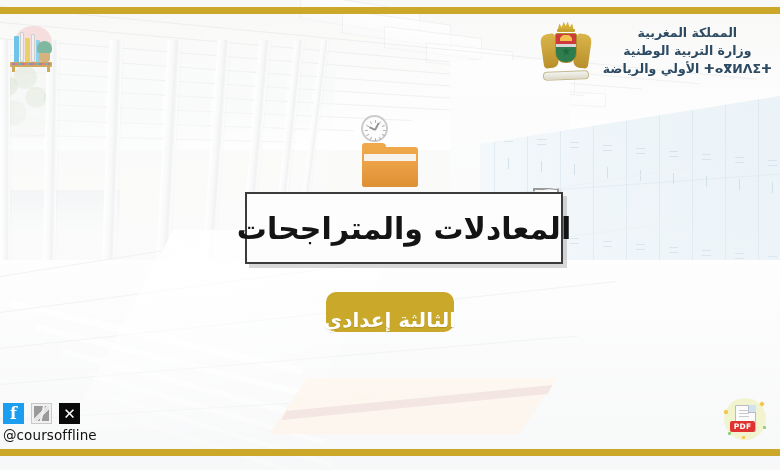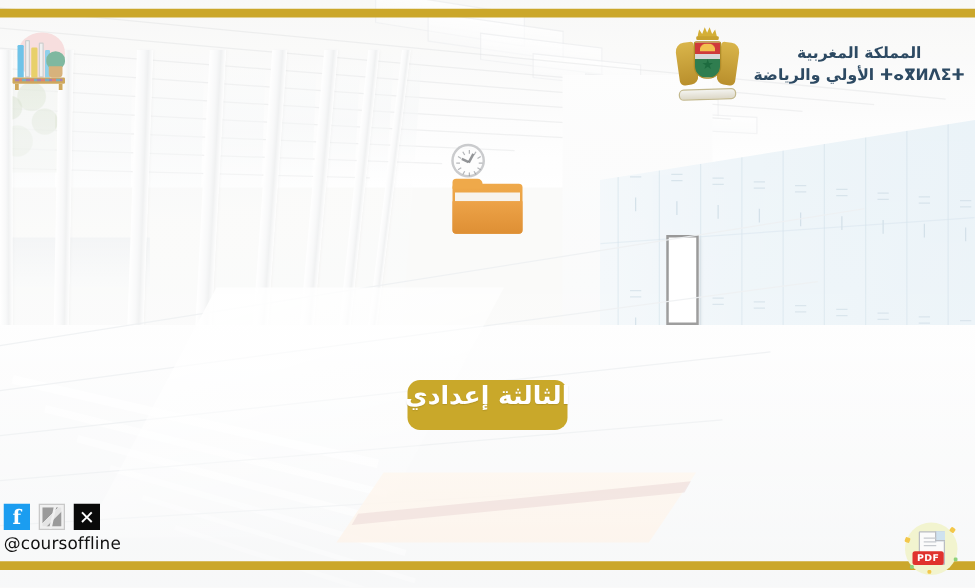--- a/index.html
+++ b/index.html
@@ -227,23 +227,23 @@
     direction: rtl;
     font-size: 30px;
     font-weight: 700;
     color: #141414;
     letter-spacing: .2px;
     white-space: nowrap;
   }
 
   
   .level-badge {
-    position: absolute; left: 326px; top: 304px; width: 128px; height: 40px;
+    position: absolute; left: 326px; top: 292px; width: 128px; height: 40px;
     border-radius: 10px;
-    display: flex; align-items: flex-start; justify-content: center;
+    display: flex; align-items: flex-end; justify-content: center;
   }
   .level-text {
     direction: rtl;
     font-size: 20px; font-weight: 700; color: #ffffff;
     text-shadow: 0 1px 1px rgba(0,0,0,.12);
     white-space: nowrap;
   }
 
   
   .ministry {
@@ -319,21 +319,21 @@
       linear-gradient(315deg, #9a9a9a 0 38%, transparent 39%),
       #e4e4e4;
   }
   .sicon.broken::after {
     content: ""; position: absolute; left: 48%; top: -2px; width: 2px; height: 26px;
     background: #f0f0f0; transform: rotate(12deg);
   }
   .handle { font-size: 13.5px; color: #111; letter-spacing: .1px; }
 
   
-  .pdf-badge { position: absolute; left: 722px; top: 416px; width: 46px; height: 46px; }
+  .pdf-badge { position: absolute; left: 722px; top: 396px; width: 46px; height: 46px; }
   .pdf-circle {
     position: absolute; inset: 2px; border-radius: 50%;
     background: #f2f4cf;
   }
   .pdf-doc {
     position: absolute; left: 13px; top: 9px; width: 21px; height: 27px;
     background: #fbfbfb; border: 1px solid #b9bcc2;
     border-radius: 1px;
   }
   .pdf-fold {
@@ -524,20 +524,21 @@
     <div class="bs-plant-top"></div>
     <div class="bs-plant-pot"></div>
     <div class="bs-shelf"></div>
     <div class="bs-leg" style="left:6px;"></div>
     <div class="bs-leg" style="left:41px;"></div>
   </div>
 
   <div class="ministry">
     <div class="ministry-ar">
       <div>المملكة المغربية</div>
+      <div>وزارة التربية الوطنية</div>
       <div>ⵜⴰⴳⵍⴷⵉⵜ الأولي والرياضة</div>
     </div>
 
     <div class="arms">
       <div class="arms-crown"></div>
       <div class="arms-crown-band"></div>
       <div class="arms-lion l"></div>
       <div class="arms-lion r"></div>
       <div class="arms-shield"></div>
       <div class="arms-sun"></div>
@@ -564,20 +565,23 @@
       </div>
   </div>
 
   <div class="folder">
     <div class="folder-back"></div>
     <div class="folder-tab"></div>
     <div class="folder-strip"></div>
     <div class="folder-front"></div>
   </div>
 
+  <div class="title-box">
+    <div class="title-text">المعادلات والمتراجحات</div>
+  </div>
 
   <div class="level-badge" id="levelbadge" style="background: rgb(201, 168, 42);">
     <div class="level-text">الثالثة إعدادي</div>
   </div>
 
   <div class="social">
     <div class="social-icons">
       <div class="sicon fb">f</div>
       <div class="sicon broken"></div>
       <div class="sicon xt">✕</div>

